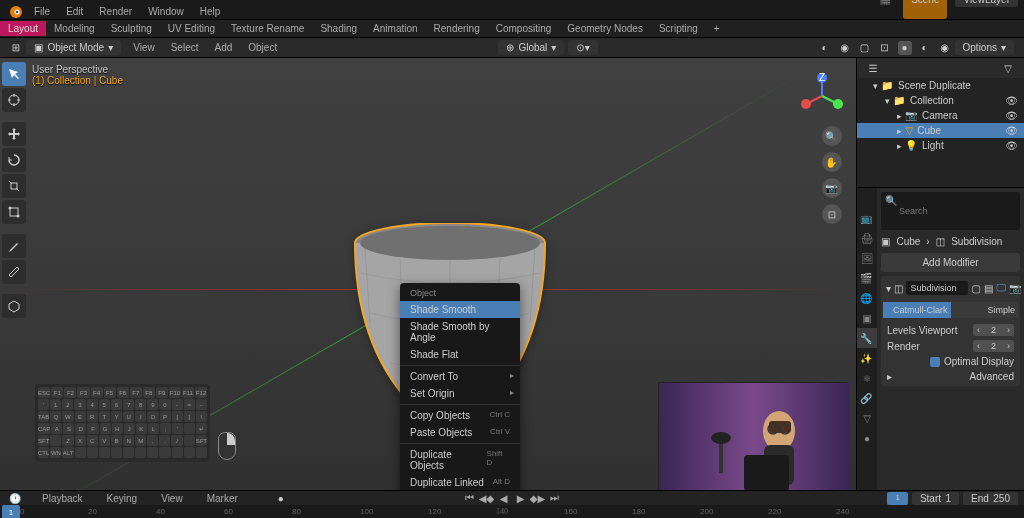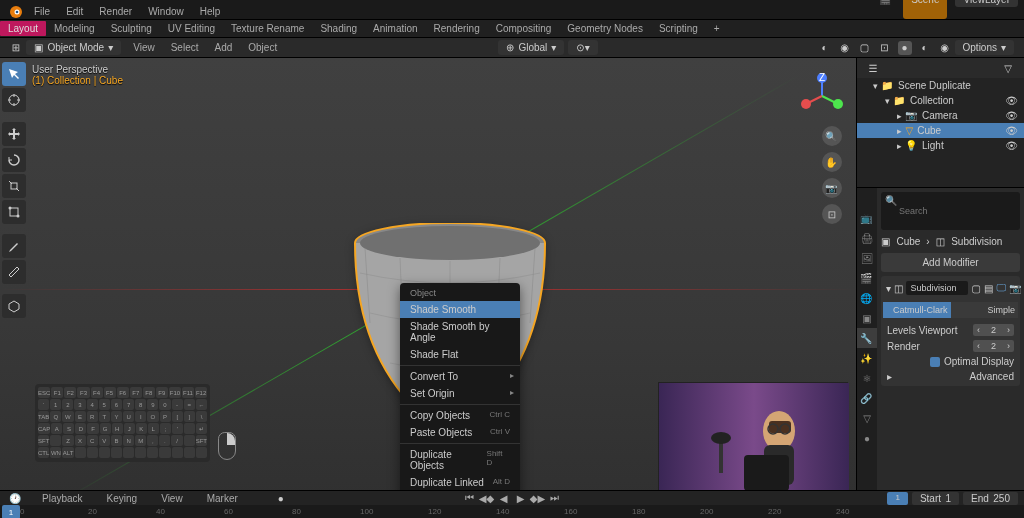--- a/index.html
+++ b/index.html
@@ -518,20 +518,20 @@
   </div>
   <div class="tl-ruler" id="ruler">
     <div class="playhead">1</div>
   <span class="tick" style="left: 20px;">0</span>
       <span class="tick" style="left: 88px;">20</span>
       <span class="tick" style="left: 156px;">40</span>
       <span class="tick" style="left: 224px;">60</span>
       <span class="tick" style="left: 292px;">80</span>
       <span class="tick" style="left: 360px;">100</span>
       <span class="tick" style="left: 428px;">120</span>
-      <span class="tick" style="left: 496px;">140</span>
+      <span class="tick" style="left: 496px; font-family: Liberation Serif, serif;">140</span>
       <span class="tick" style="left: 564px;">160</span>
       <span class="tick" style="left: 632px;">180</span>
       <span class="tick" style="left: 700px;">200</span>
       <span class="tick" style="left: 768px;">220</span>
       <span class="tick" style="left: 836px;">240</span>
     </div>
 </div>
 
 </body></html>

